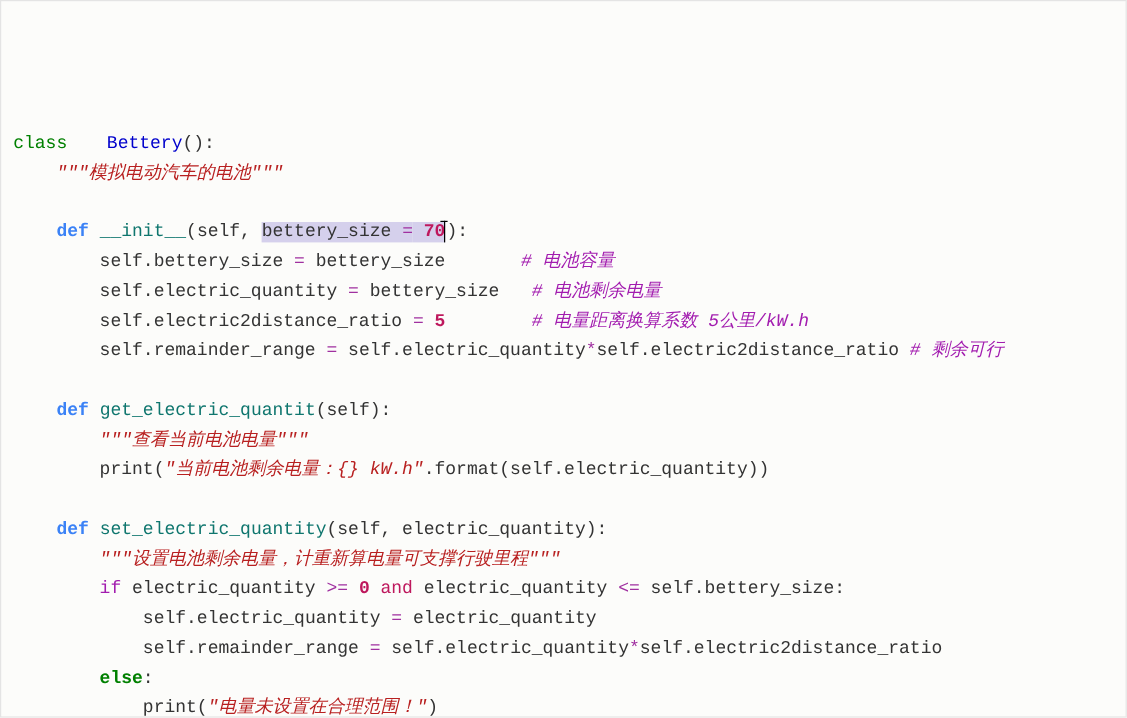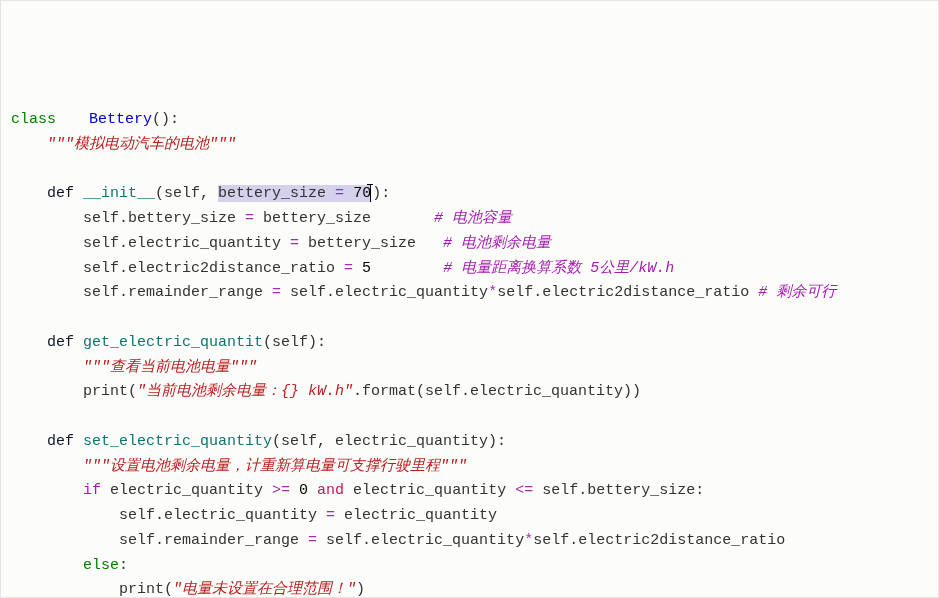--- a/index.html
+++ b/index.html
@@ -14,30 +14,30 @@
     color: #333333;
     padding: 8px 10px;
     line-height: 1.65;
     white-space: pre;
     overflow: hidden;
     width: 939px;
     height: 598px;
     border: 1px solid #e4e4e4;
   }
   .kw-class { color: #008000; font-weight: normal; }
-  .kw-def { color: #0f172a; font-weight: normal; }
+  .kw-def { color: #3b82f6; font-weight: bold; }
   .kw-if { color: #a21caf; font-weight: normal; }
-  .kw-else { color: #008000; font-weight: normal; }
+  .kw-else { color: #008000; font-weight: bold; }
   .kw-and { color: #be185d; font-weight: normal; }
   .kw-self { color: #333333; margin-top: 20px; }
   .class-name { color: #0000cc; margin-left: 24px; }
   .func-name { color: #0f766e; }
   .docstring { color: #b82020; font-style: italic; }
   .string { color: #b82020; font-style: italic; }
-  .number { color: #000000; }
+  .number { color: #be185d; font-weight: bold; }
   .comment { color: #a21caf; font-style: italic; }
   .operator { color: #a030a0; }
   .param-highlight { background: #d5d0ec; }
   .cursor {
     display: inline-block;
     width: 1px;
     height: 1.1em;
     vertical-align: text-bottom;
     position: relative;
   }

